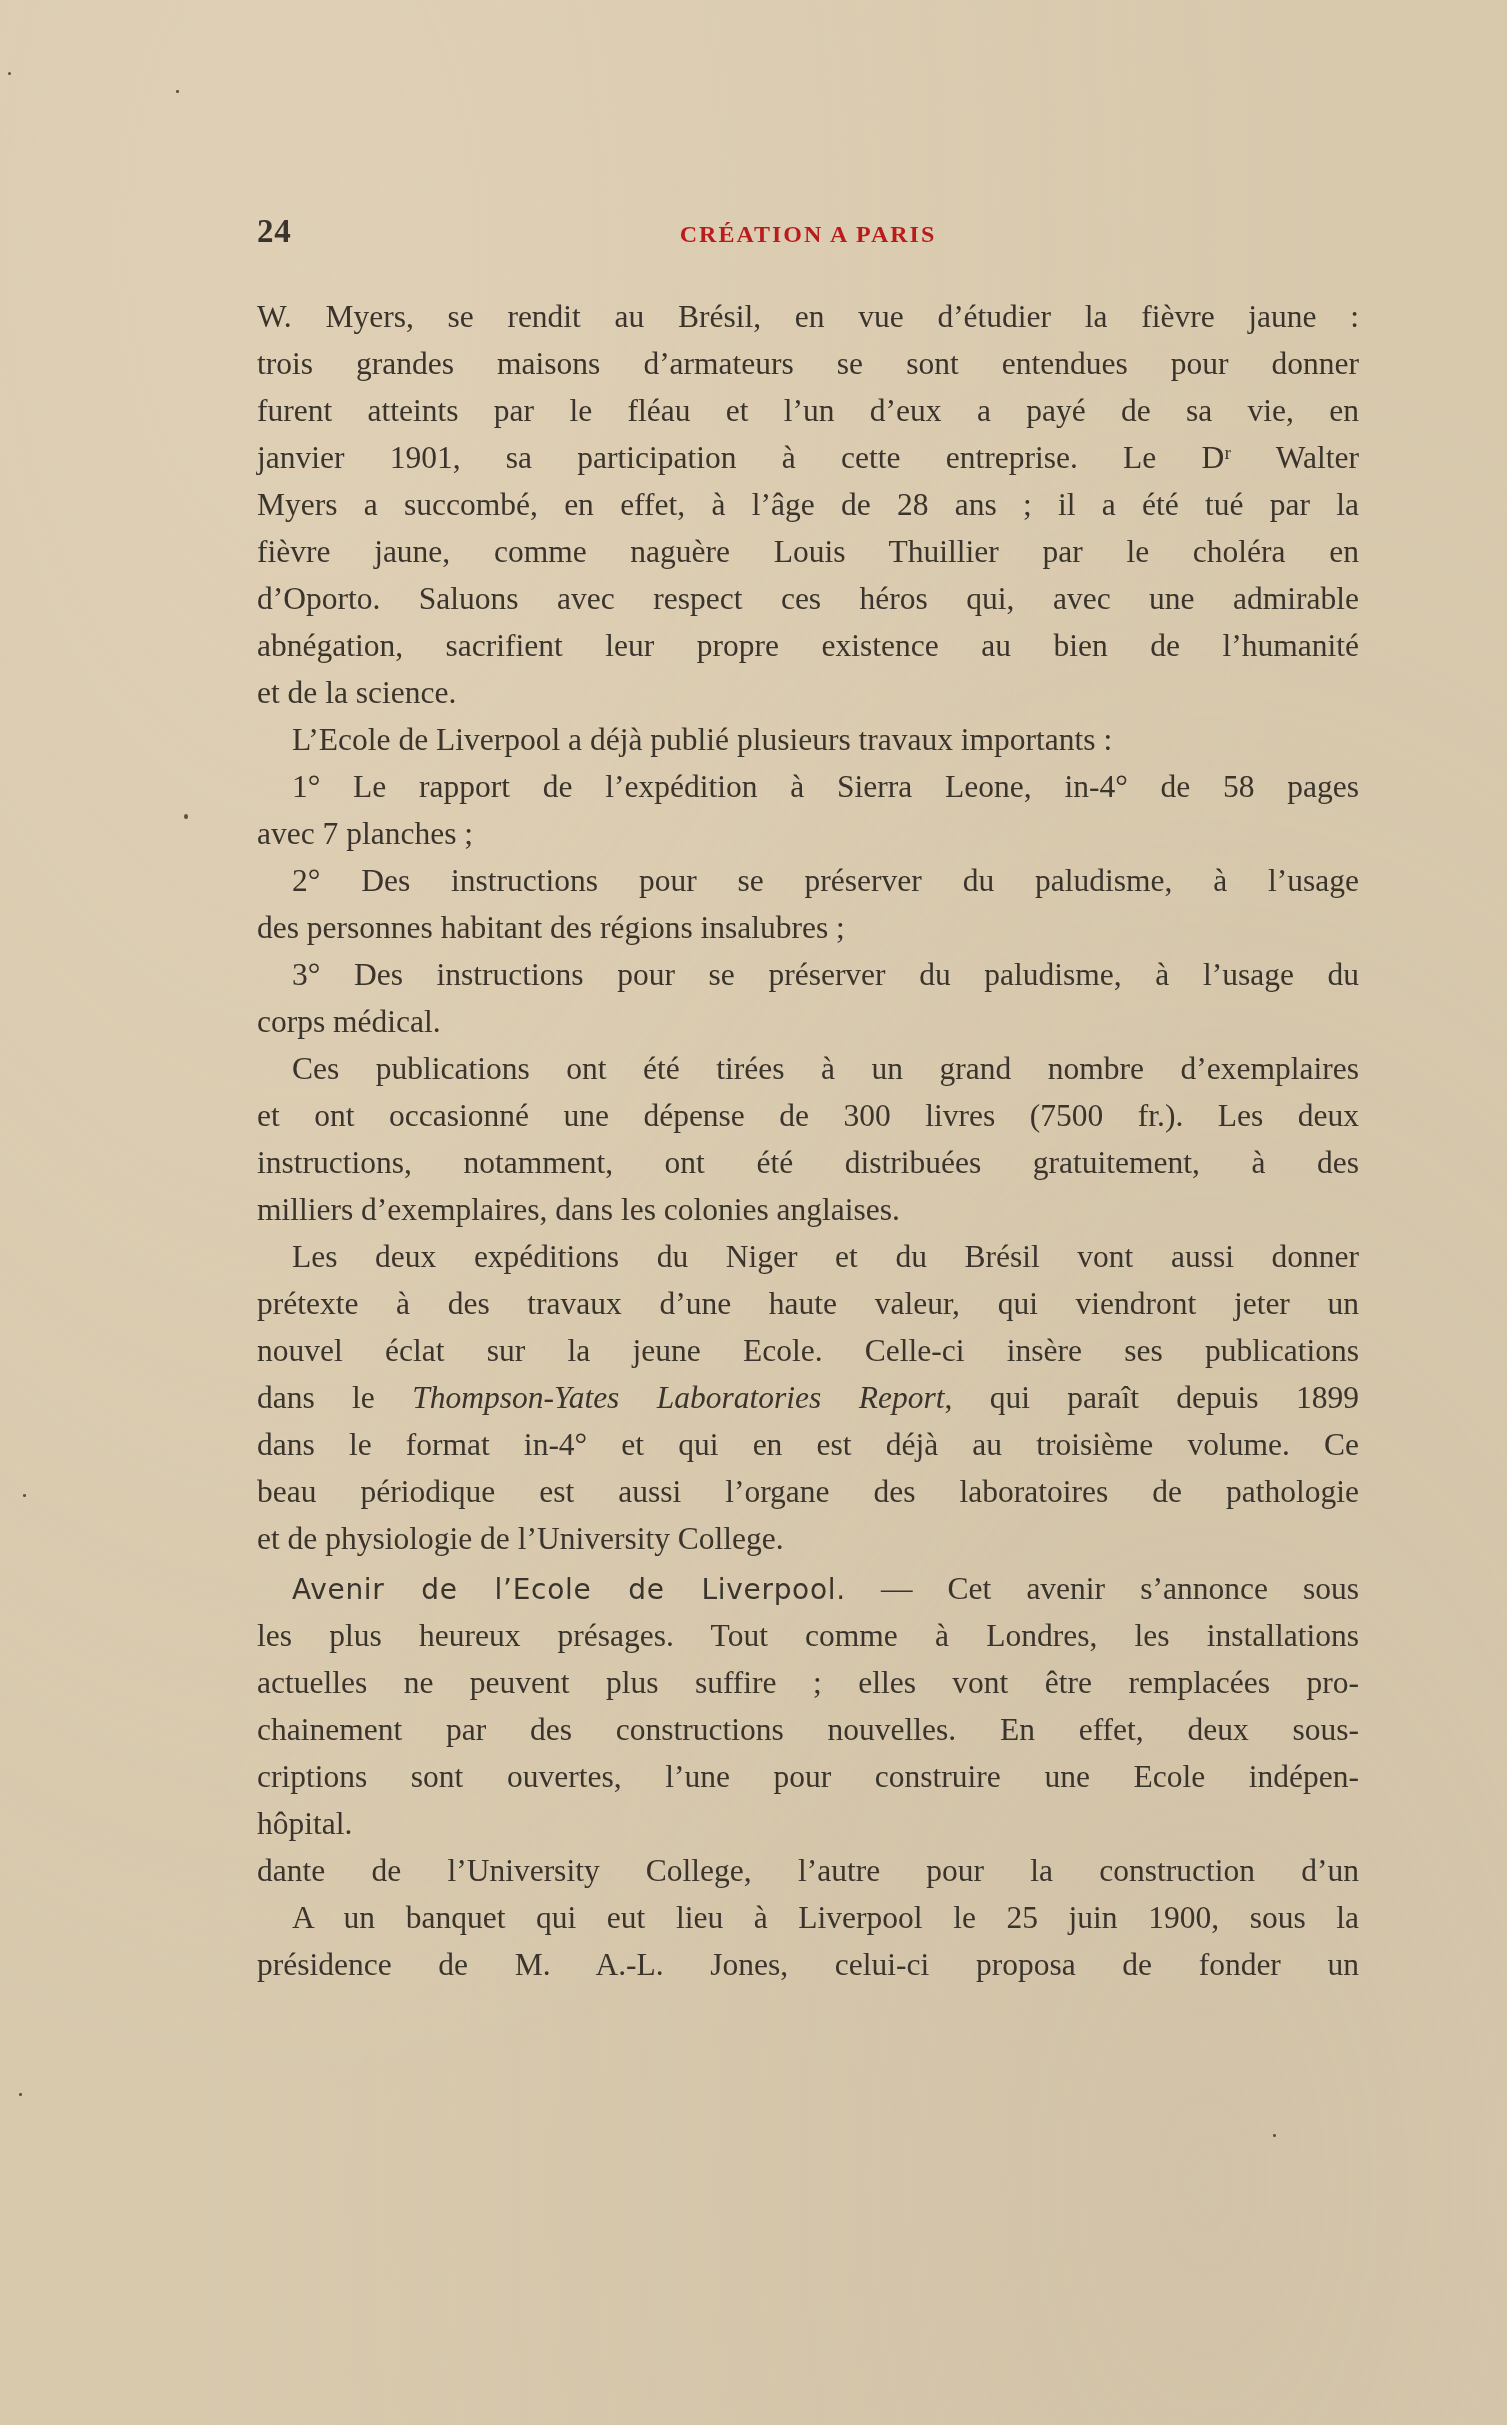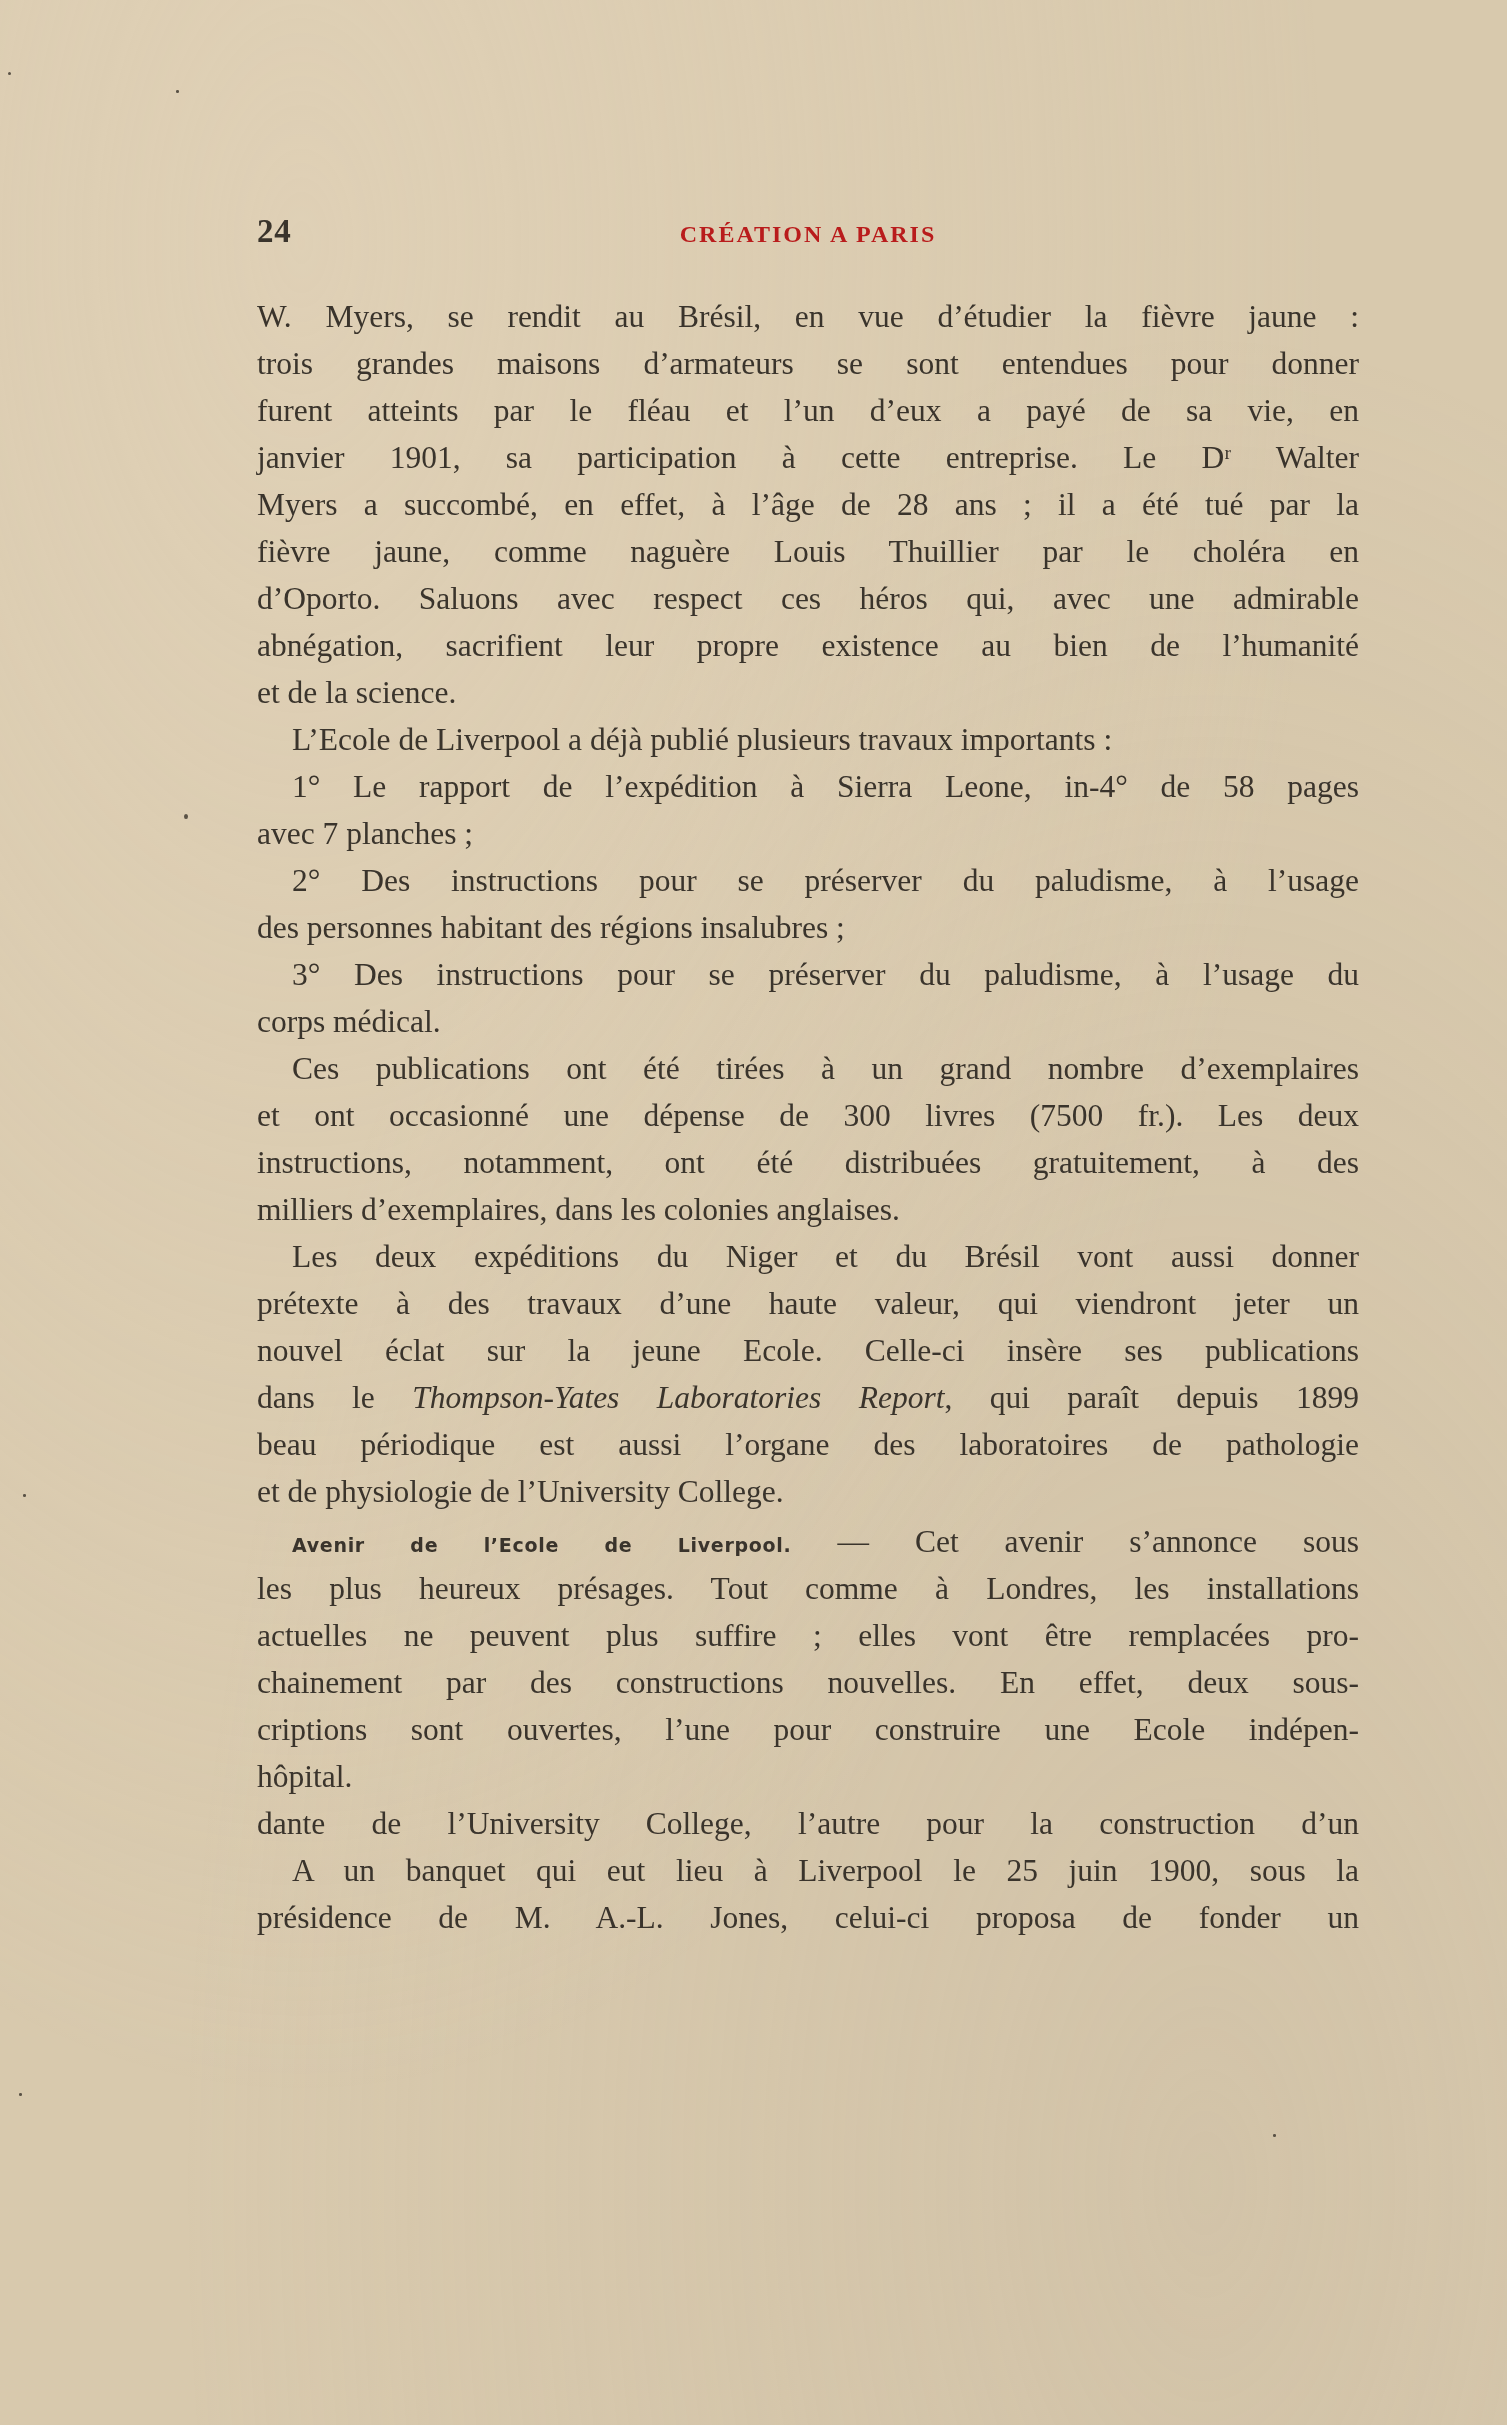--- a/index.html
+++ b/index.html
@@ -72,22 +72,22 @@
       padding-left: 35px;
     }
     .line.gap-before {
       margin-top: 2.7px;
     }
     .italic {
       font-style: italic;
     }
     .section-head {
       font-family: "DejaVu Sans", "Liberation Sans", sans-serif;
-      font-weight: bold;
-      font-size: 19px;
+      font-weight: normal;
+      font-size: 28px;
       letter-spacing: 0.7px;
     }
     .speck {
       position: absolute;
       background: #5a5246;
       border-radius: 50%;
     }
   </style>
 </head>
 <body>
@@ -137,20 +137,21 @@
       <span class="line">et ont occasionné une dépense de 300 livres (7500 fr.). Les deux</span>
       <span class="line">instructions, notamment, ont été distribuées gratuitement, à des</span>
       <span class="line last">milliers d’exemplaires, dans les colonies anglaises.</span>
     </div>
 
     <div class="paragraph">
       <span class="line indent">Les deux expéditions du Niger et du Brésil vont aussi donner</span>
       <span class="line">prétexte à des travaux d’une haute valeur, qui viendront jeter un</span>
       <span class="line">nouvel éclat sur la jeune Ecole. Celle-ci insère ses publications</span>
       <span class="line"><span>dans le </span><span class="italic">Thompson-Yates Laboratories Report</span><span>, qui paraît depuis 1899</span></span>
+      <span class="line">dans le format in-4° et qui en est déjà au troisième volume. Ce</span>
       <span class="line">beau périodique est aussi l’organe des laboratoires de pathologie</span>
       <span class="line last">et de physiologie de l’University College.</span>
     </div>
 
     <div class="paragraph gap-before">
       <span class="line indent gap-before"><span class="section-head">Avenir de l’Ecole de Liverpool.</span><span> — Cet avenir s’annonce sous</span></span>
       <span class="line">les plus heureux présages. Tout comme à Londres, les installations</span>
       <span class="line">actuelles ne peuvent plus suffire ; elles vont être remplacées pro-</span>
       <span class="line">chainement par des constructions nouvelles. En effet, deux sous-</span>
       <span class="line">criptions sont ouvertes, l’une pour construire une Ecole indépen-</span>

